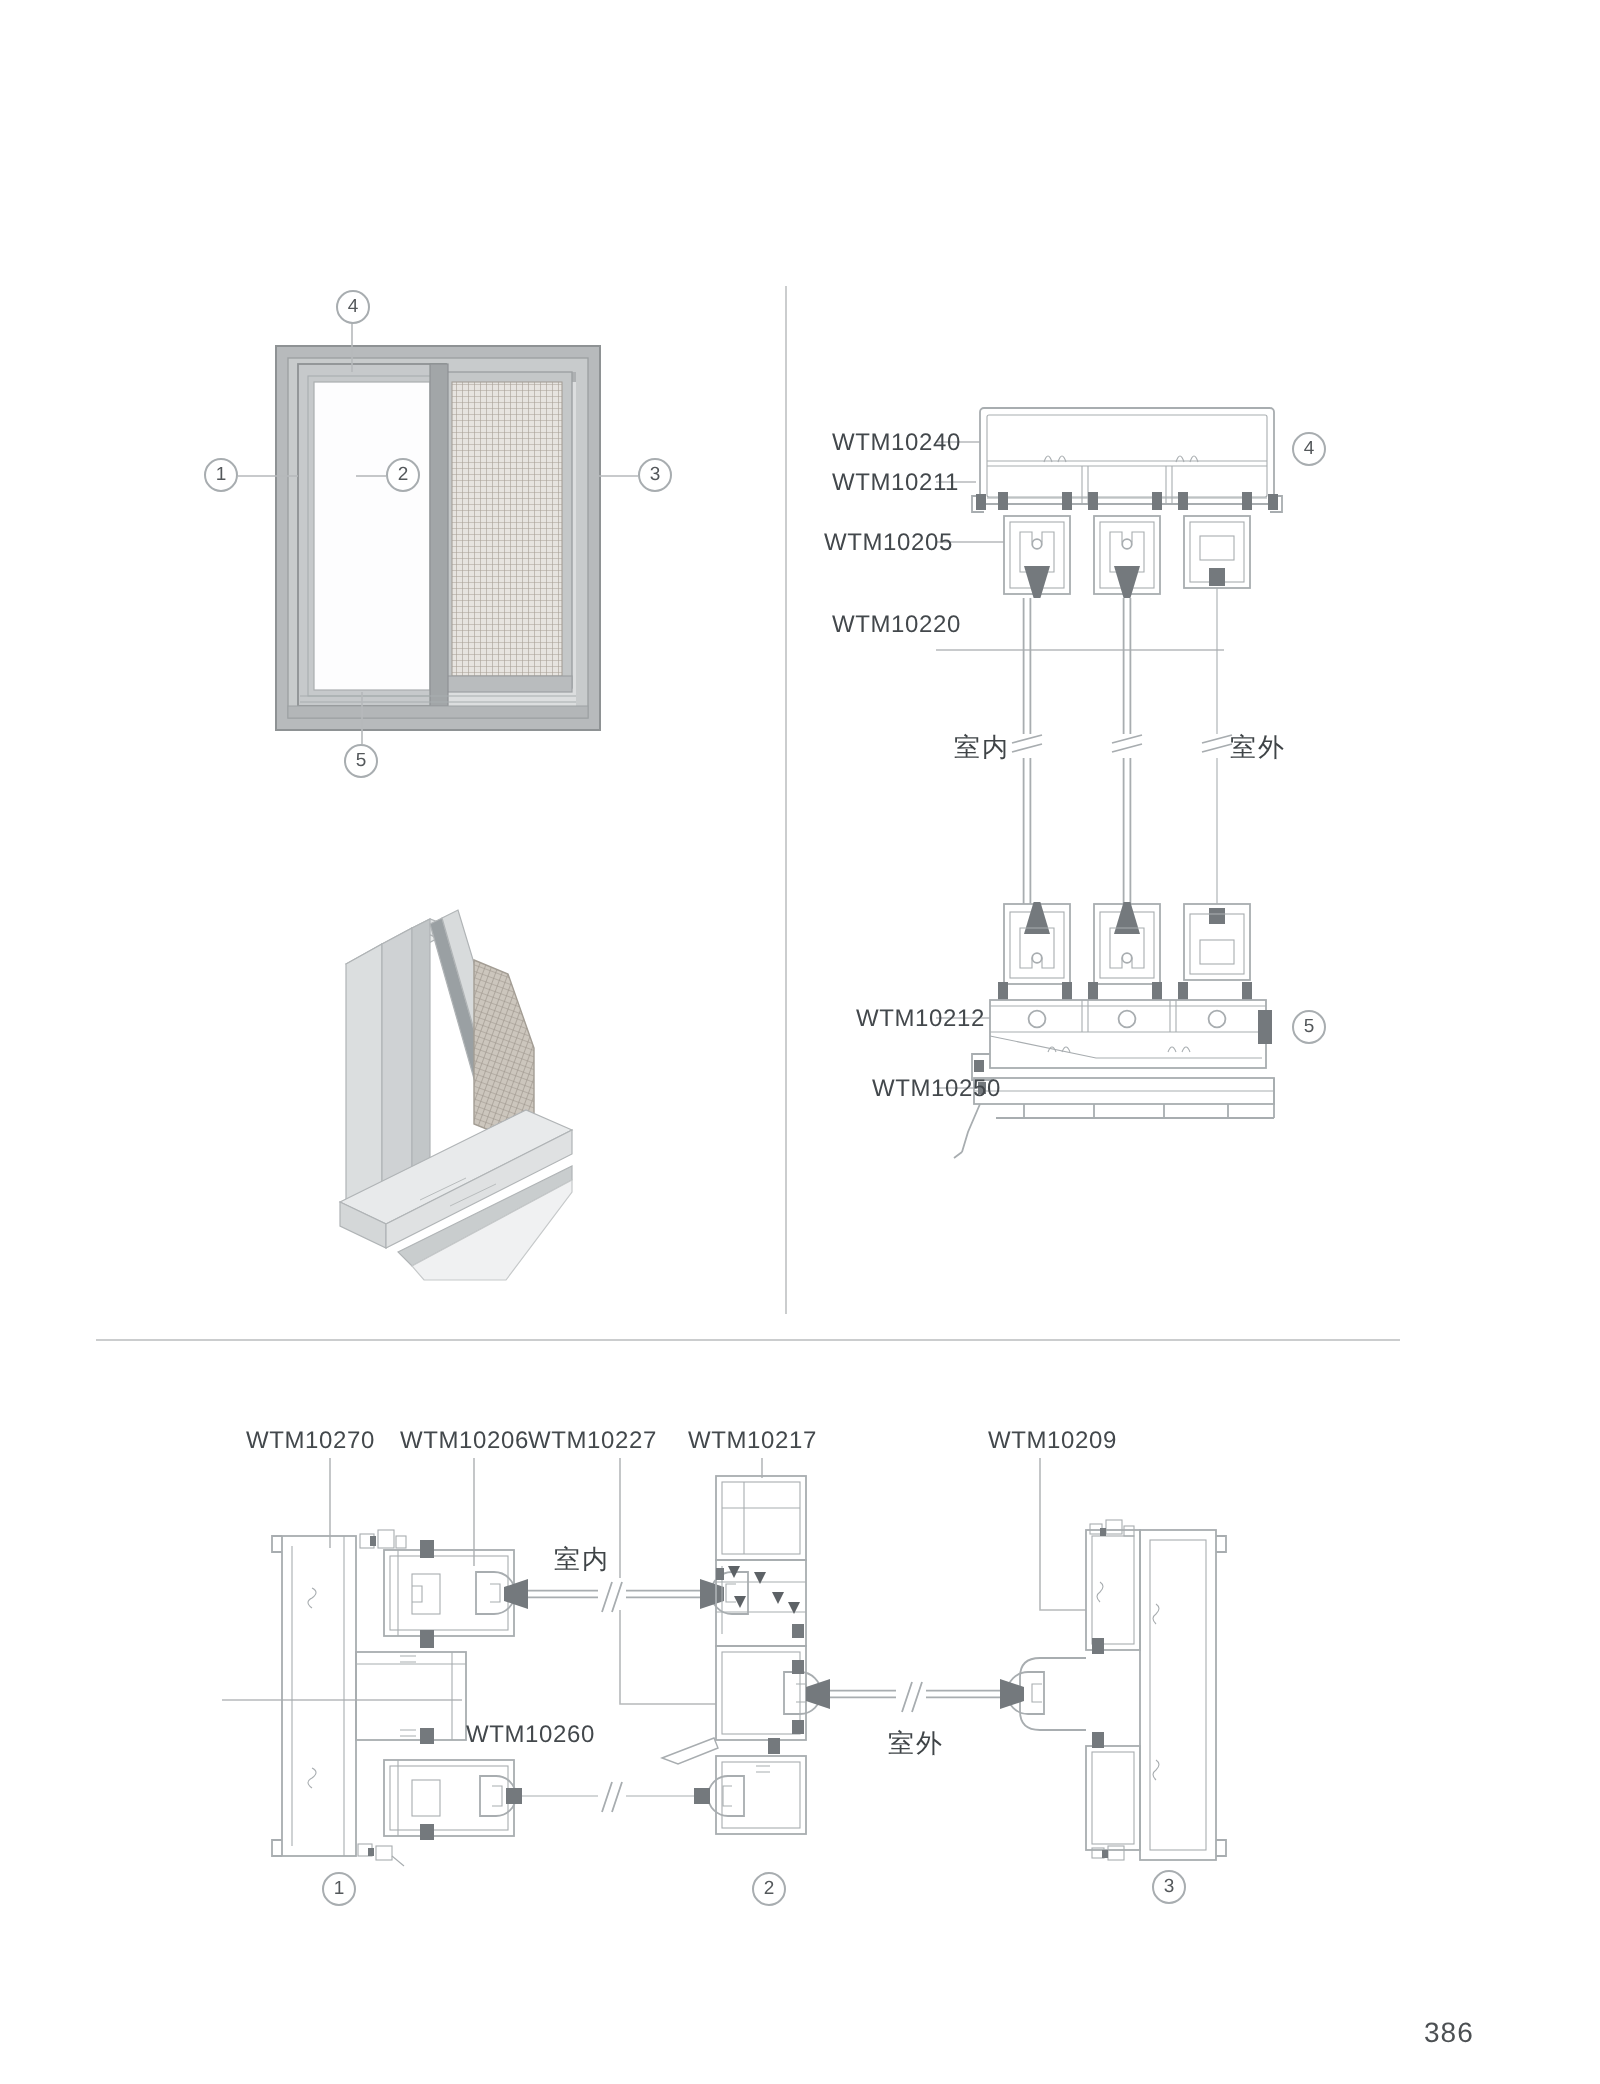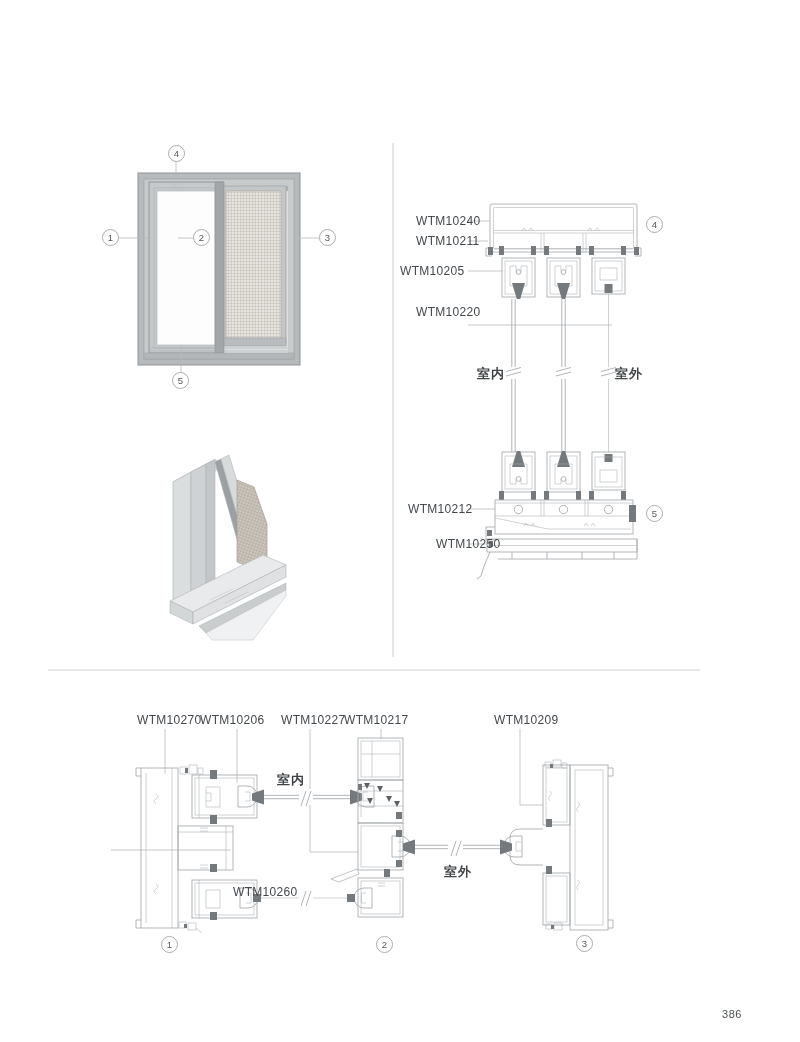--- a/index.html
+++ b/index.html
@@ -10,26 +10,26 @@
   .s2{stroke:#a8adb0;stroke-width:0.55;fill:none;}
   .sw{stroke:#a8adb0;stroke-width:0.9;fill:#ffffff;}
   .fd{fill:#74797d;stroke:none;}
   .fdk{fill:#5d6266;stroke:none;}
   .ldr{stroke:#b6b9bb;stroke-width:0.8;fill:none;}
   .dvd{stroke:#cbcdce;stroke-width:1;fill:none;}
   .wcut{fill:#ffffff;stroke:none;}
   .plabel{position:absolute;font-size:12px;line-height:14px;color:#43484c;
           letter-spacing:0.3px;white-space:nowrap;}
   .cjk{position:absolute;font-size:13px;line-height:16px;color:#3f4447;
-       letter-spacing:1px;white-space:nowrap;font-weight:bold;}
+       letter-spacing:1px;white-space:nowrap;}
   .callout{position:absolute;width:17px;height:17px;border:1px solid #a8adb0;border-radius:50%;
            background:#fff;color:#54585b;font-size:9.5px;display:flex;align-items:center;
            justify-content:center;box-sizing:border-box;}
-  .pagenum{position:absolute;left:712px;top:1008px;width:40px;text-align:center;
-           font-size:11px;color:#4c5053;letter-spacing:0.5px;}
+  .pagenum{position:absolute;left:712px;top:1008px;width:40px;text-align:left;
+           font-size:14px;color:#4c5053;letter-spacing:0.5px;}
 </style>
 </head>
 <body>
 
 <div class="page">
 
 <svg class="art" viewBox="0 0 800 1042">
   <defs>
     <pattern id="meshA" width="3" height="3" patternUnits="userSpaceOnUse">
       <rect width="3" height="3" fill="#e7e4e0"></rect>
@@ -379,33 +379,33 @@
       <path d="M521 842 h-5 v9 h5" class="s2"></path>
       <polygon points="512,843.5 500,839.5 500,854.5 512,850.5" class="fd"></polygon>
       <rect x="546" y="819" width="6" height="8" class="fd"></rect>
       <rect x="546" y="866" width="6" height="8" class="fd"></rect>
     </g>
   </g>
 </svg>
 
   <div class="plabel" style="left:416px;top:214px">WTM10240</div>
   <div class="plabel" style="left:416px;top:234px">WTM10211</div>
-  <div class="plabel" style="left:400px;top:264px">WTM10205</div>
+  <div class="plabel" style="left:412px;top:264px">WTM10205</div>
   <div class="plabel" style="left:416px;top:305px">WTM10220</div>
-  <div class="plabel" style="left:408px;top:502px">WTM10212</div>
+  <div class="plabel" style="left:428px;top:502px">WTM10212</div>
   <div class="plabel" style="left:436px;top:537px">WTM10250</div>
   <div class="cjk" style="left:477px;top:366px">室内</div>
   <div class="cjk" style="left:615px;top:366px">室外</div>
 
-  <div class="plabel" style="left:137px;top:713px">WTM10270</div>
+  <div class="plabel" style="left:123px;top:713px">WTM10270</div>
   <div class="plabel" style="left:200px;top:713px">WTM10206</div>
-  <div class="plabel" style="left:281px;top:713px">WTM10227</div>
+  <div class="plabel" style="left:264px;top:713px">WTM10227</div>
   <div class="plabel" style="left:344px;top:713px">WTM10217</div>
   <div class="plabel" style="left:494px;top:713px">WTM10209</div>
-  <div class="plabel" style="left:233px;top:885px">WTM10260</div>
+  <div class="plabel" style="left:233px;top:860px">WTM10260</div>
   <div class="cjk" style="left:277px;top:772px">室内</div>
   <div class="cjk" style="left:444px;top:864px">室外</div>
 
   <div class="callout" style="left:168px;top:145px">
       <span>4</span>
     </div>
   <div class="callout" style="left:102px;top:229px">
       <span>1</span>
     </div>
   <div class="callout" style="left:193px;top:229px">

